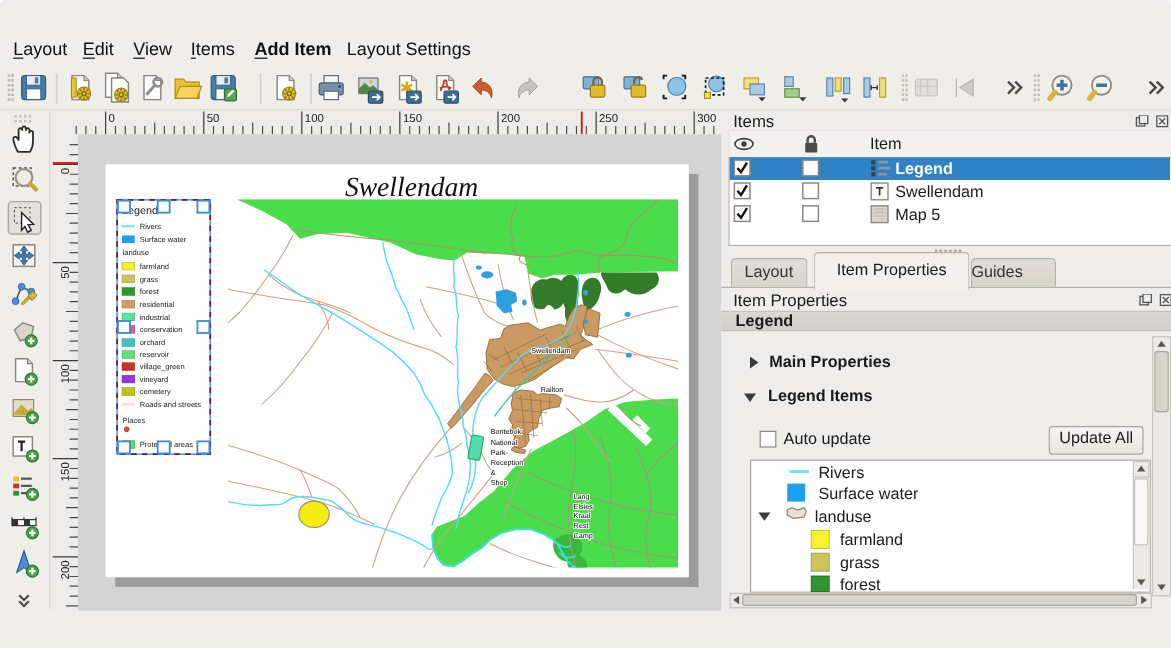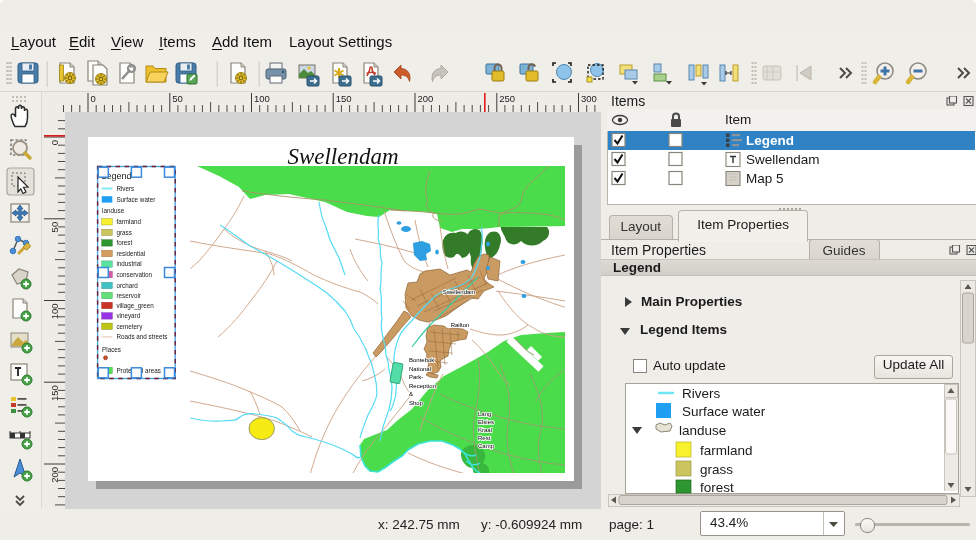--- a/index.html
+++ b/index.html
@@ -28,21 +28,21 @@
   #statusbar{position:absolute;left:0;top:509px;width:976px;height:31px;background:#EFEDE8;font-size:13.5px;color:#222;}
 </style>
 </head>
 <body>
 <div id="win">
   <div id="menubar">
     <span style="left:11px;"><u>L</u>ayout</span>
     <span style="left:69px;"><u>E</u>dit</span>
     <span style="left:111px;"><u>V</u>iew</span>
     <span style="left:159px;"><u>I</u>tems</span>
-    <span style="left:212px;"><u>A</u>dd Item</span>
+    <span style="left:212px;font-weight:bold;"><u>A</u>dd Item</span>
     <span style="left:289px;">Layout</span>
     <span style="left:338px;">Settings</span>
   </div>
   <div id="toolbar">
   <svg width="976" height="36" style="position:absolute;left:0;top:0;">
     <defs>
       <g id="gearbadge">
             <circle r="5.5" fill="#E7C431" stroke="#A08414" stroke-width="1"></circle>
             <circle r="1.8" fill="none" stroke="#7a6a10" stroke-width="1.2"></circle>
             <path d="M0,-5.5 L0,-3 M0,5.5 L0,3 M-5.5,0 L-3,0 M5.5,0 L3,0 M-3.9,-3.9 L-2.1,-2.1 M3.9,3.9 L2.1,2.1 M-3.9,3.9 L-2.1,2.1 M3.9,-3.9 L2.1,-2.1" stroke="#A08414" stroke-width="1.6"></path>
@@ -733,21 +733,21 @@
           <rect x="4" y="2" width="2" height="2"></rect>
           <rect x="8" y="2" width="2" height="2"></rect>
           <rect x="12" y="2" width="2" height="2"></rect>
           <rect x="16" y="2" width="2" height="2"></rect>
           <rect x="20" y="2" width="2" height="2"></rect>
         </g>
       </svg>
 
     <div style="position:absolute;left:0px;top:146.5px;width:375px;height:1px;background:#B6B1A7;"></div>
     <div style="position:absolute;left:7.7px;top:122.5px;width:62px;height:20px;background:linear-gradient(#E2DED7,#D8D4CB);border:1px solid #B6B1A7;border-bottom:none;border-radius:4px 4px 0 0;text-align:center;font-size:13.5px;padding-top:3px;color:#333;">Layout</div>
-    <div style="position:absolute;left:207.5px;top:122.5px;width:69px;height:20px;background:linear-gradient(#E2DED7,#D8D4CB);border:1px solid #B6B1A7;border-bottom:none;border-radius:4px 4px 0 0;text-align:center;font-size:13.5px;padding-top:3px;color:#333;margin-top:24px;">Guides</div>
+    <div style="position:absolute;left:207.5px;top:122.5px;width:69px;height:20px;background:linear-gradient(#E2DED7,#D8D4CB);border:1px solid #B6B1A7;border-bottom:none;border-radius:4px 4px 0 0;text-align:left;font-size:13.5px;padding-top:3px;color:#333;">Guides</div>
     <div style="position:absolute;left:76.8px;top:117.5px;width:128.7px;height:24px;background:#F2F0EB;border:1px solid #B6B1A7;border-bottom:1px solid #F2F0EB;border-radius:4px 4px 0 0;text-align:center;font-size:13.5px;padding-top:6px;">Item Properties</div>
 
     <div style="position:absolute;left:10px;top:150px;font-size:14px;">Item Properties</div>
     <svg width="30" height="12" style="position:absolute;left:347px;top:153px;">
         <rect x="2" y="2" width="7" height="7" fill="none" stroke="#555" stroke-width="1.1"></rect>
         <rect x="4.5" y="0" width="7" height="7" fill="#EFEDE8" stroke="#555" stroke-width="1.1"></rect>
         <rect x="19" y="0.5" width="9" height="9" fill="none" stroke="#555" stroke-width="1.1"></rect>
         <path d="M21,2.5 L26,7.5 M26,2.5 L21,7.5" stroke="#555" stroke-width="1.1"></path>
       </svg>
 
@@ -799,27 +799,13 @@
       <rect x="11" y="1.5" width="328" height="9" rx="2" fill="#D8D4CC" stroke="#ABA79D" stroke-width="1"></rect>
     </svg>
 
     <div style="position:absolute;left:359.3px;top:188px;width:14px;height:215px;background:#EDEAE5;border:1px solid #C9C5BC;"></div>
     <svg width="16" height="217" style="position:absolute;left:359.3px;top:188px;">
       <path d="M8,4 L11.5,9 L4.5,9 Z" fill="#5a574f"></path>
       <rect x="2.5" y="13" width="11" height="50" rx="2" fill="#D8D4CC" stroke="#ABA79D" stroke-width="1"></rect>
       <path d="M8,212 L11.5,207 L4.5,207 Z" fill="#5a574f"></path>
     </svg>
   </div>
-  <div id="statusbar">
-    <span style="position:absolute;left:378px;top:8px;">x: 242.75 mm</span>
-    <span style="position:absolute;left:481px;top:8px;">y: -0.609924 mm</span>
-    <span style="position:absolute;left:609px;top:8px;">page: 1</span>
-    <div style="position:absolute;left:700px;top:2px;width:143px;height:23px;background:#fff;border:1px solid #98948B;border-radius:2px;">
-      <span style="position:absolute;left:9px;top:3px;">43.4%</span>
-      <div style="position:absolute;right:20px;top:0;width:1px;height:23px;background:#C4C0B7;"></div>
-      <svg width="18" height="23" style="position:absolute;right:1px;top:0;">
-          <path d="M4,10 L13,10 L8.5,15 Z" fill="#4a473f"></path>
-        </svg>
-    </div>
-    <div style="position:absolute;left:855px;top:14px;width:115px;height:3px;background:#B9B5AC;border-radius:2px;"></div>
-    <div style="position:absolute;left:860px;top:9px;width:13px;height:13px;background:linear-gradient(#FBFAF8,#E8E4DD);border:1px solid #8A857C;border-radius:7px;"></div>
-  </div>
 </div>
 
 </body></html>

